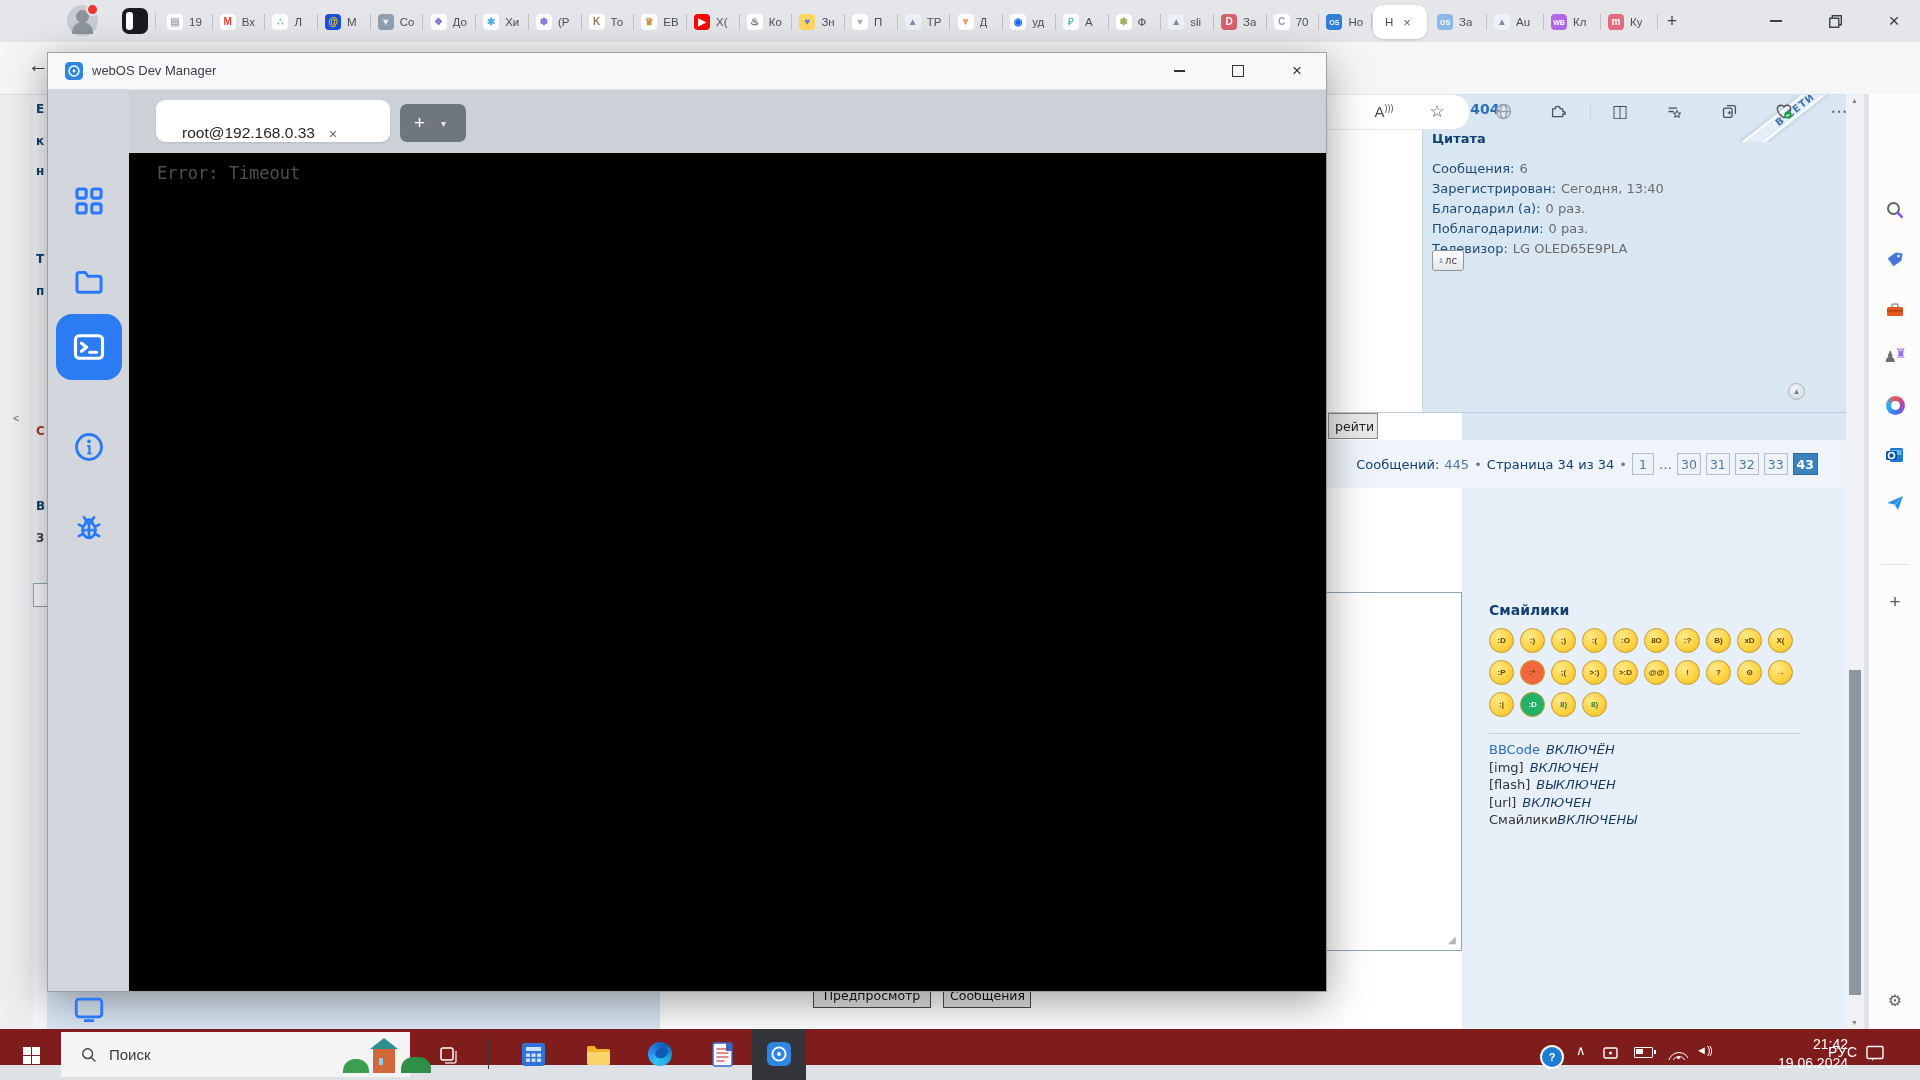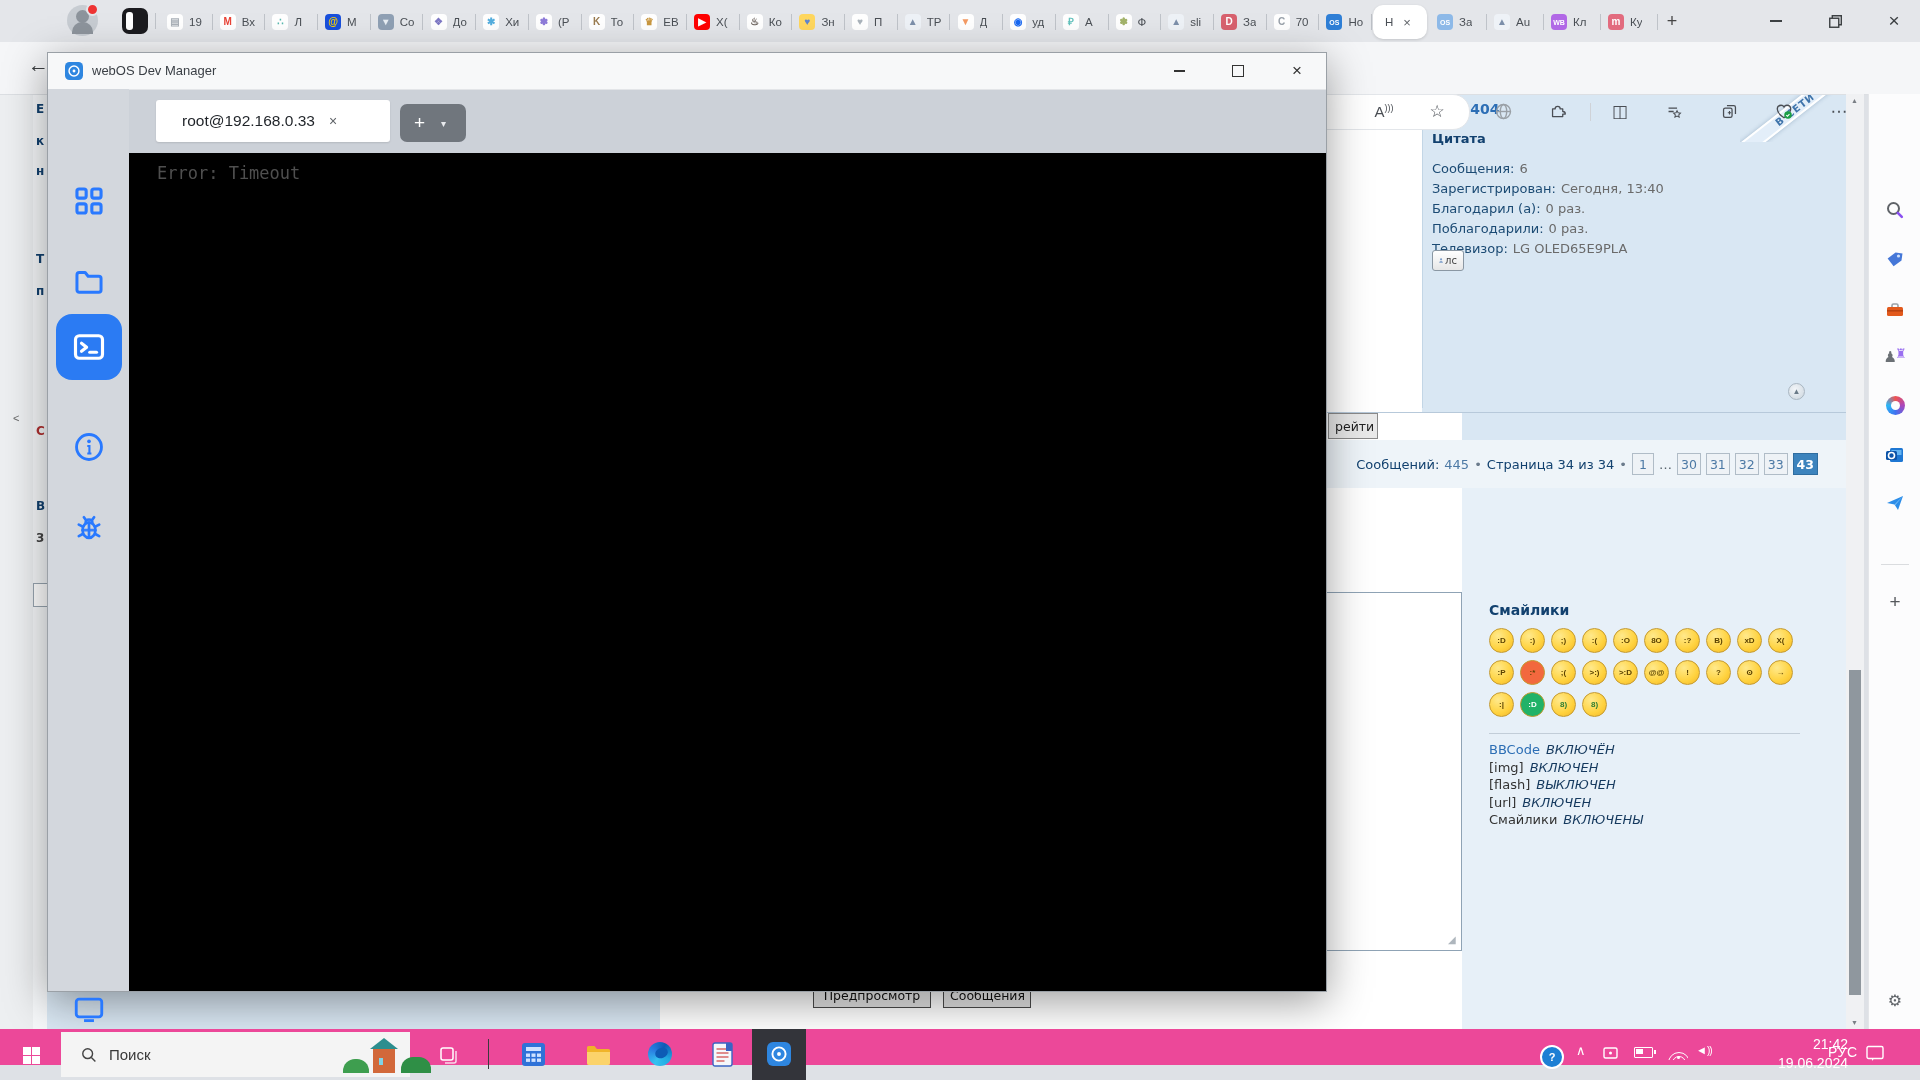--- a/index.html
+++ b/index.html
@@ -41,21 +41,21 @@
   
   #webos{left:47px;top:52px;width:1280px;height:940px;background:#ccd1d8;border:1px solid #9aa0a6;
     box-shadow:0 10px 40px rgba(0,0,0,.38);box-sizing:border-box}
   #webos-title{left:0;top:0;width:1278px;height:36px;background:#f7f8f9;border-bottom:1px solid #e3e5e8}
   #webos-side{left:0;top:36px;width:81px;height:902px;background:#d3d7dd}
   .wsb{position:absolute;left:23px;width:36px;height:36px;color:#2979ff;display:flex;align-items:center;justify-content:center}
   .wsb.active{left:8px;width:66px;height:66px;background:#2b7bf3;border-radius:16px;color:#fff}
   #term{left:81px;top:100px;width:1197px;height:838px;background:#000}
   .wwbtn{position:absolute;top:0;width:50px;height:36px;display:flex;align-items:center;justify-content:center;color:#333}
   
-  #taskbar{left:0;top:1029px;width:1920px;height:36px;background:#ec4899}
+  #taskbar{left:0;top:1029px;width:1920px;height:36px;background:#7f1d1d}
   .tico{position:absolute;display:flex;align-items:center;justify-content:center}
   .trayico{position:absolute;color:#fff;display:flex;align-items:center;justify-content:center}
 </style>
 </head>
 <body>
 
 <div id="screen">
 
   <div class="abs" id="forum-bg"></div>
   <div class="abs" style="left:600px;top:94px;width:822px;height:318px;background:#fff"></div>
@@ -142,21 +142,21 @@
       <div class="smiley" style="left: 1520px; top: 692px; background: rgb(33, 178, 104); color: rgb(255, 255, 255);">:D</div>
       <div class="smiley" style="left: 1551px; top: 692px; color: rgb(46, 125, 50);">8)</div>
       <div class="smiley" style="left: 1582px; top: 692px; color: rgb(46, 125, 50);">8)</div>
     </div>
   <div class="abs" style="left:1489px;top:733px;width:311px;height:1px;background:#c2cdd8"></div>
   <div id="bbcode" class="forum">
       <div class="bbline" style="top: 742px;"><span style="color: rgb(44, 110, 181);">BBCode</span><span class="bbstatus" style="margin-left: 6px;">ВКЛЮЧЁН</span></div>
       <div class="bbline" style="top: 759.5px;"><span>[img]</span><span class="bbstatus" style="margin-left: 6px;">ВКЛЮЧЕН</span></div>
       <div class="bbline" style="top: 777px;"><span>[flash]</span><span class="bbstatus" style="margin-left: 6px;">ВЫКЛЮЧЕН</span></div>
       <div class="bbline" style="top: 794.5px;"><span>[url]</span><span class="bbstatus" style="margin-left: 6px;">ВКЛЮЧЕН</span></div>
-      <div class="bbline" style="top: 812px;"><span>Смайлики</span><span class="bbstatus" style="margin-left: 6px;">ВКЛЮЧЕНЫ</span></div>
+      <div class="bbline" style="top: 812px;"><span>Смайлики</span><span class="bbstatus" style="">ВКЛЮЧЕНЫ</span></div>
     </div>
 
   <div id="submit-row">
       <button style="position: absolute; left: 813px; top: 983px; width: 118px; height: 25px; border: 1px solid rgb(74, 74, 74); background: linear-gradient(rgb(248, 248, 248), rgb(224, 224, 224)); font-family: &quot;DejaVu Sans&quot;, sans-serif; font-size: 12.5px; color: rgb(17, 17, 17);">Предпросмотр</button>
       <button style="position: absolute; left: 943px; top: 983px; width: 88px; height: 25px; border: 1px solid rgb(74, 74, 74); background: linear-gradient(rgb(248, 248, 248), rgb(224, 224, 224)); font-family: &quot;DejaVu Sans&quot;, sans-serif; font-size: 12.5px; color: rgb(17, 17, 17);">Сообщения</button>
     </div>
 
   <div class="abs" style="left:0;top:94px;width:33px;height:935px;background:#edeff1">
     <span style="position:absolute;left:13px;top:318px;font-size:11px;color:#666">&lt;</span>
   </div>
@@ -505,21 +505,21 @@
         <div class="wsb" style="top: 902px;">
           <svg width="34" height="34" viewBox="0 0 24 24">
             <g fill="none" stroke="currentColor" stroke-width="2">
               <rect x="3" y="5" width="18" height="12.5" rx="2"></rect>
               <path d="M8.5 20.2h7"></path>
             </g>
           </svg>
         </div>
       </div>
 
-    <div class="abs" style="left:108px;top:47px;width:234px;height:42px;background:#fff;border-radius:3px;display:flex;align-items:center;box-shadow:0 1px 2px rgba(0,0,0,.12)">
+    <div class="abs" style="left:108px;top:47px;width:234px;height:42px;background:#fff;border-radius:9px;display:flex;align-items:flex-end;box-shadow:0 1px 2px rgba(0,0,0,.12)">
       <span style="margin-left:26px;font-size:15.5px;color:#1f2328">root@192.168.0.33</span>
       <span style="margin-left:14px;font-size:14px;color:#5f6368">×</span>
     </div>
     <div class="abs" style="left:352px;top:51px;width:66px;height:38px;background:#70767d;border-radius:7px;display:flex;align-items:center">
       <span style="margin-left:14px;font-size:19px;color:#fff;font-weight:300">+</span>
       <span style="margin-left:16px;font-size:10px;color:#e8eaee">▾</span>
     </div>
 
     <div class="abs" id="term">
       <div style="position:absolute;left:28px;top:10px;font-family:'DejaVu Sans Mono',monospace;font-size:17px;color:#4f4f4f">Error: Timeout</div>

